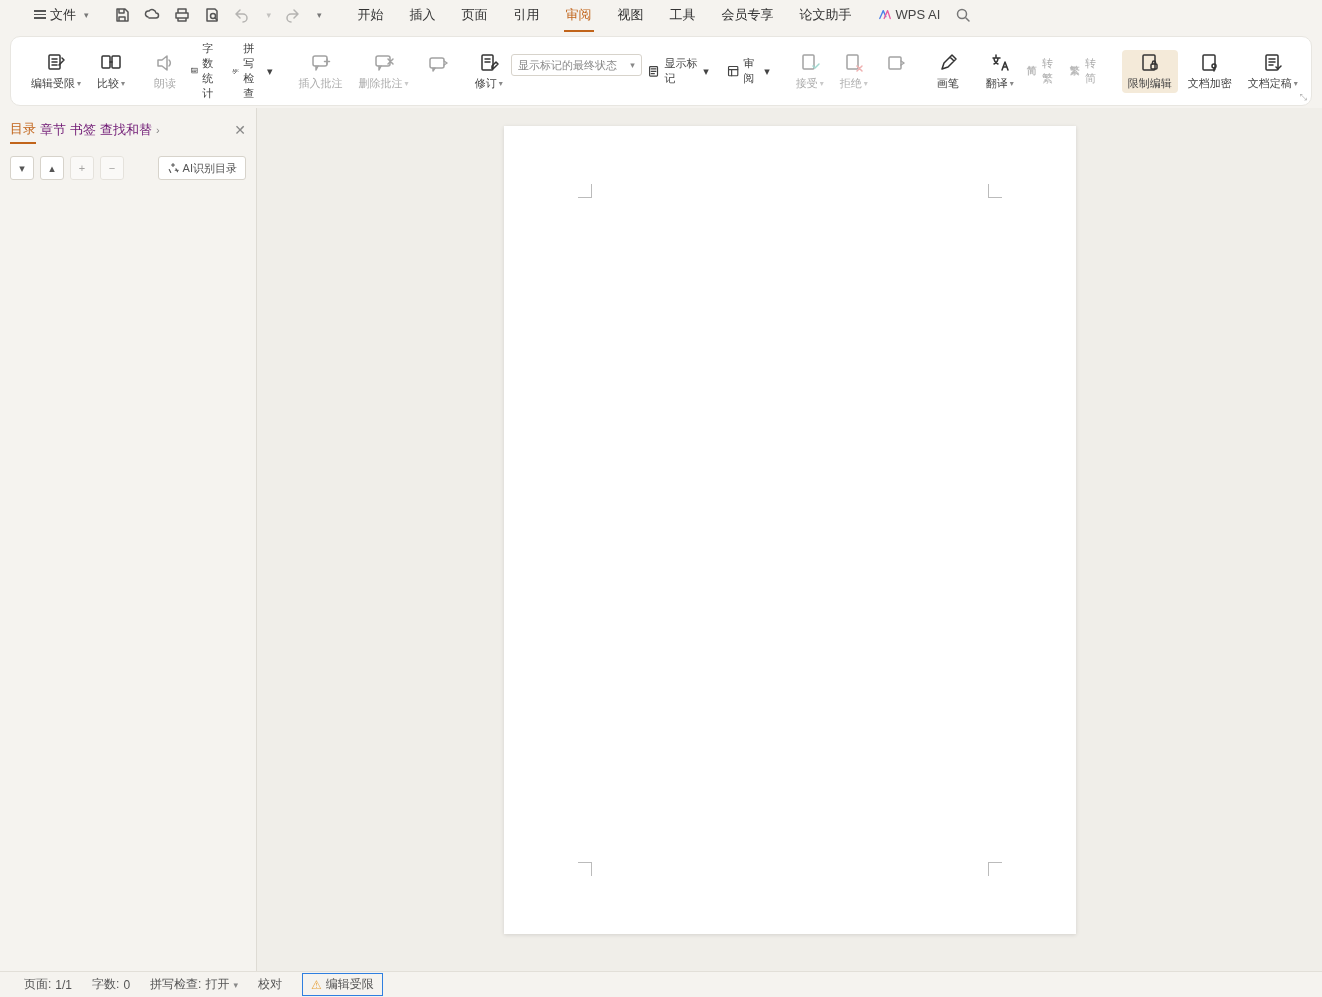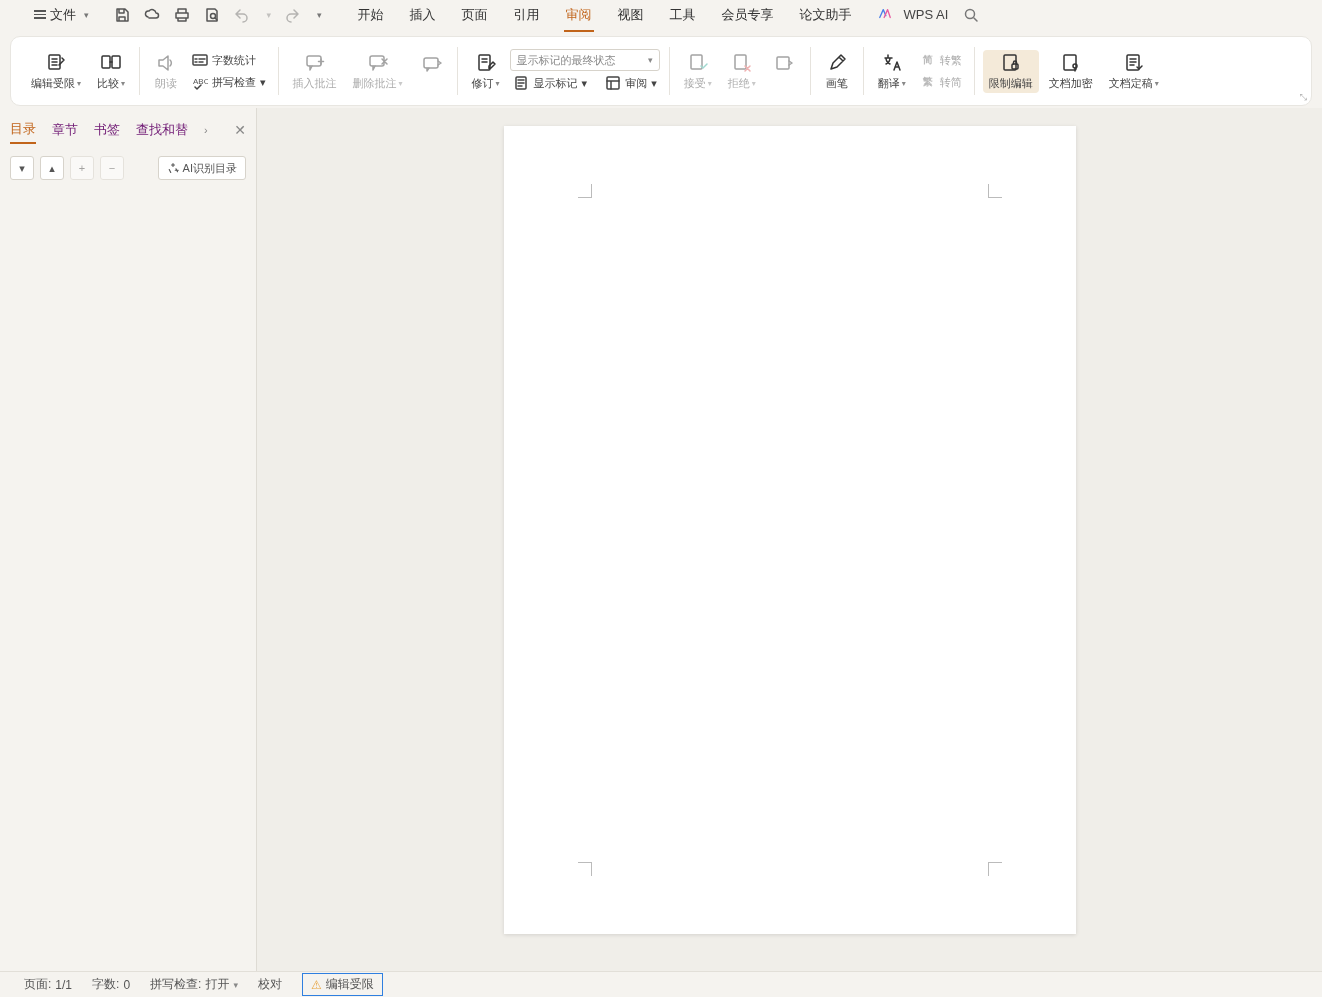--- a/index.html
+++ b/index.html
@@ -11,47 +11,47 @@
 .file-menu .hamburger{display:inline-flex;flex-direction:column;gap:2px}
 .file-menu .hamburger span{width:12px;height:1.5px;background:#555}
 .file-chevron{font-size:9px;color:#777;margin-left:4px}
 .qat{display:flex;align-items:center;gap:12px;margin-left:16px}
 .qat-icon{width:18px;height:18px;display:flex;align-items:center;justify-content:center;color:#555}
 .qat-icon svg{width:16px;height:16px}
 .tabs{display:flex;align-items:center;gap:22px;margin-left:34px}
 .tab{padding:6px 2px;cursor:pointer;color:#333;font-size:13px;position:relative}
 .tab.active{color:#c1641a;font-weight:500}
 .tab.active::after{content:"";position:absolute;bottom:-2px;left:0;right:0;height:2px;background:#c1641a}
-.wps-ai{margin-left:24px;display:flex;align-items:flex-start;gap:12px;color:#444;font-size:13px}
+.wps-ai{margin-left:24px;display:flex;align-items:center;gap:4px;color:#444;font-size:13px}
 .wps-ai-icon{width:14px;height:14px}
 .search-icon{margin-left:14px;color:#777}
 
 
 .ribbon-wrap{background:#f5f3ef;padding:6px 10px 2px}
 .ribbon{background:#fff;border:1px solid #e8e6e1;border-radius:10px;height:70px;display:flex;align-items:stretch;padding:2px 8px;position:relative}
 .grp{display:flex;align-items:center;gap:4px;padding:0 6px}
 .sep{width:1px;background:#e6e3dd;margin:8px 2px}
 .btn{display:flex;flex-direction:column;align-items:center;justify-content:center;gap:2px;padding:2px 6px;cursor:pointer;border-radius:4px;min-width:36px}
 .btn.active{background:#f4ead9}
 .btn.disabled{opacity:.45;cursor:default}
 .btn .ico{width:22px;height:22px;display:flex;align-items:center;justify-content:center}
 .btn .lbl{font-size:11px;color:#444;white-space:nowrap;display:flex;align-items:center;gap:2px}
 .btn .lbl .dd{font-size:8px;color:#888}
-.stack{display:flex;flex-direction:column;gap:2px;justify-content:center}
+.stack{display:flex;flex-direction:row;gap:2px;justify-content:center}
 .stack .row{display:flex;align-items:center;gap:4px;font-size:11px;color:#444;padding:2px 4px;cursor:pointer;border-radius:3px}
 .stack .row.disabled{opacity:.45}
 .stack .row .ico{width:16px;height:16px;display:flex;align-items:center;justify-content:center}
 .sel{width:150px;height:22px;border:1px solid #d7d3cb;border-radius:3px;background:#fff;display:flex;align-items:center;padding:0 6px;font-size:11px;color:#888;justify-content:space-between}
 .sel .dd{font-size:9px;color:#888}
 .launcher{position:absolute;right:4px;bottom:2px;font-size:9px;color:#999;cursor:pointer}
 
 
 .workspace{display:flex;height:calc(997px - 30px - 78px - 26px)}
 .side{width:257px;background:#f5f3ef;border-right:1px solid #dedbd4;display:flex;flex-direction:column}
-.side-tabs{display:flex;align-items:center;gap:16px;padding:8px 10px 0;position:relative}
+.side-tabs{display:flex;align-items:center;gap:4px;padding:8px 10px 0;position:relative}
 .side-tab{font-size:13px;color:#701a75;padding:4px 0;cursor:pointer;white-space:nowrap}
 .side-tab.active{color:#c1641a;font-weight:500;border-bottom:2px solid #c1641a}
 .side-tab.trunc{max-width:54px;overflow:hidden}
 .side-scroll{font-size:11px;color:#888;cursor:pointer}
 .side-close{margin-left:auto;color:#888;cursor:pointer;font-size:14px}
 .side-tools{display:flex;align-items:center;gap:6px;padding:12px 10px}
 .tool-btn{width:24px;height:24px;border:1px solid #d7d3cb;border-radius:3px;background:#fff;display:flex;align-items:center;justify-content:center;font-size:11px;color:#555;cursor:pointer}
 .tool-btn.disabled{opacity:.5}
 .ai-btn{height:24px;border:1px solid #d7d3cb;border-radius:3px;background:#fff;display:flex;align-items:center;gap:4px;padding:0 8px;font-size:11px;color:#555;cursor:pointer;margin-left:auto}
 

